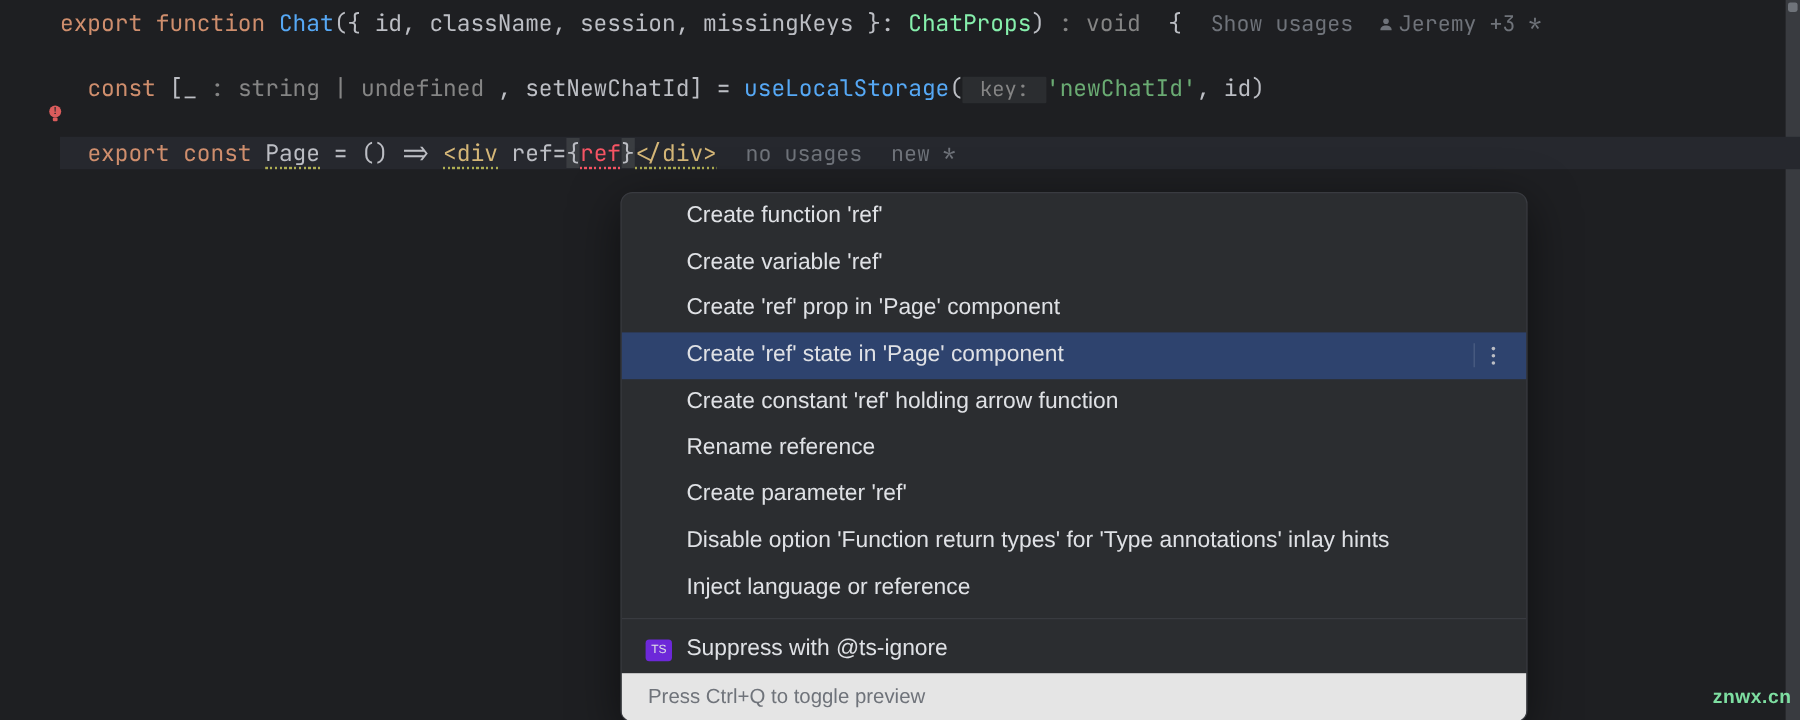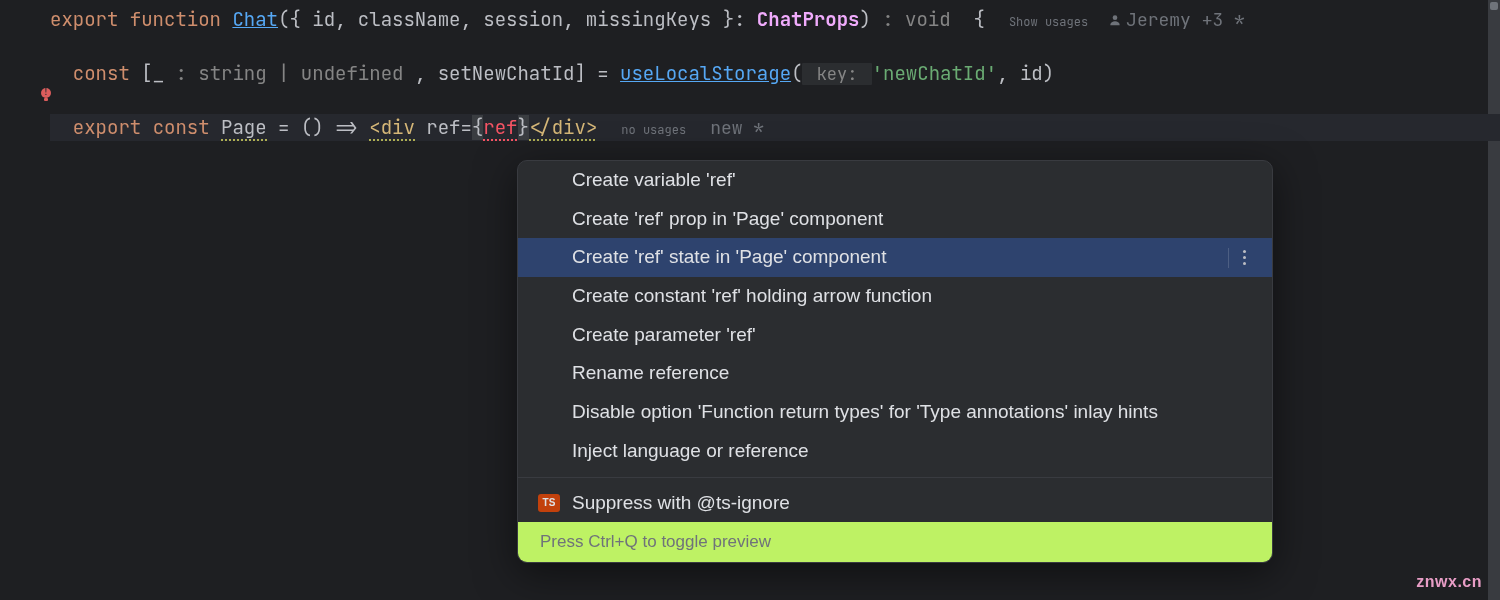--- a/index.html
+++ b/index.html
@@ -31,41 +31,41 @@
   line-height: 27px;
   white-space: pre;
   position: relative;
 }
 .line.highlighted {
   background: #26282e;
 }
 .kw-export { color: #cf8e6d; }
 .kw-function { color: #cf8e6d; margin-top: 24px; }
 .kw-const { color: #cf8e6d; }
-.fn-name { color: #56a8f5; text-decoration: underline; }
+.fn-name { color: #56a8f5; }
 .param { color: #bcbec4; }
-.type-name { color: #f0abfc; font-weight: bold; }
+.type-name { color: #86efac; }
 .hint { color: #858585; font-style: normal; }
 .hint-box { background: #2b2d30; color: #858585; padding: 0 4px; border-radius: 1px; font-size: 17px;}
 .jsx-tag { color: #d5b778; }
 .jsx-attr { color: #bcbec4; }
 .string { color: #6aab73; }
 .ref-err { color: #f75464; position: relative;}
 .ref-err::after{
   content:'';position:absolute;left:0;right:0;bottom:-1px;height:2px;
   background: repeating-linear-gradient(90deg,#f75464 0,#f75464 2px,transparent 2px,transparent 4px);
 }
 .warn-underline{
   position:relative;
 }
 .warn-underline::after{
   content:'';position:absolute;left:0;right:0;bottom:-1px;height:2px;
   background: repeating-linear-gradient(90deg,#aeae53 0,#aeae53 2px,transparent 2px,transparent 4px);
 }
-.usage-hint { color: #6f737a; font-size: 12px; margin-left: 24px;}
+.usage-hint { color: #6f737a; font-size: 18px; margin-left: 24px;}
 .annot { color: #6f737a; font-size: 18px; margin-left: 24px;}
 .author { color: #6f737a; font-size: 18px; margin-left: 20px; }
 .person-icon { display:inline-block; width:14px;height:14px; margin-right:4px; vertical-align: -1px;}
 .bulb {
   position: absolute;
   left: 38px;
   top: 87px;
   width: 16px; height: 16px;
 }
 .sel-bracket { background: #3a3d41; }
@@ -96,33 +96,33 @@
 }
 .popup-separator{
   height:1px; background:#393b40; margin:6px 0;
 }
 .popup-item.with-icon{
   padding-left: 20px;
 }
 .popup-item .item-icon{
   display:inline-flex;width:22px;height:18px;margin-right:12px;
   align-items:center;justify-content:center;
-  background:#c2410c;color:#dfe1e5;font-size:10px;font-weight:bold;
+  background:#6d28d9;color:#dfe1e5;font-size:10px;font-weight:normal;
   border-radius:3px;flex-shrink:0;
 }
 .more-dots{
   width:20px;display:flex;flex-direction:column;align-items:center;gap:3px;
   border-left:1px solid rgba(255,255,255,0.15);padding-left:12px;height:20px;justify-content:center;
 }
 .more-dots span{width:3px;height:3px;border-radius:50%;background:#bcbec4}
 .popup-footer{
-  background:#bef264;color:#6f737a;padding:10px 22px;font-size:17px;
+  background:#e5e5e5;color:#6f737a;padding:10px 22px;font-size:17px;
 }
 .watermark{
-  position:absolute;right:18px;bottom:9px;color:#f9a8d4;font-family:sans-serif;
+  position:absolute;right:7px;bottom:9px;color:#86efac;font-family:sans-serif;
   font-weight:bold;font-size:16px;letter-spacing:0.5px;opacity:0.92;
 }
 .right-scrollbar{
   position:absolute;right:0;top:0;width:12px;height:100%;background:#393b40;
 }
 .right-scrollbar::before{
   content:'';position:absolute;top:2px;left:2px;right:2px;height:8px;background:#6f737a;border-radius:2px;
 }
 </style>
 </head>
@@ -148,42 +148,45 @@
 
 </div>
 
 <svg class="bulb" viewBox="0 0 16 16">
   <circle cx="8" cy="6" r="5" fill="#db5c5c"></circle>
   <rect x="6" y="11" width="4" height="3" rx="1" fill="#db5c5c"></rect>
   <text x="8" y="8" text-anchor="middle" font-size="8" fill="#2b2d30" font-weight="bold">!</text>
 </svg>
 
 <div class="popup">
+  <div class="popup-item">
+      <span>Create function 'ref'</span>
+    </div>
   <div class="popup-item">
       <span>Create variable 'ref'</span>
     </div>
   <div class="popup-item">
       <span>Create 'ref' prop in 'Page' component</span>
     </div>
   <div class="popup-item selected">
     <span>Create 'ref' state in 'Page' component</span>
     <div class="more-dots">
         <span></span>
         <span></span>
         <span></span>
       </div>
   </div>
   <div class="popup-item">
       <span>Create constant 'ref' holding arrow function</span>
     </div>
   <div class="popup-item">
+      <span>Rename reference</span>
+    </div>
+  <div class="popup-item">
       <span>Create parameter 'ref'</span>
-    </div>
-  <div class="popup-item">
-      <span>Rename reference</span>
     </div>
   <div class="popup-item">
       <span>Disable option 'Function return types' for 'Type annotations' inlay hints</span>
     </div>
   <div class="popup-item">
       <span>Inject language or reference</span>
     </div>
   <div class="popup-separator"></div>
   <div class="popup-item with-icon">
     <span style="display:flex;align-items:center">

